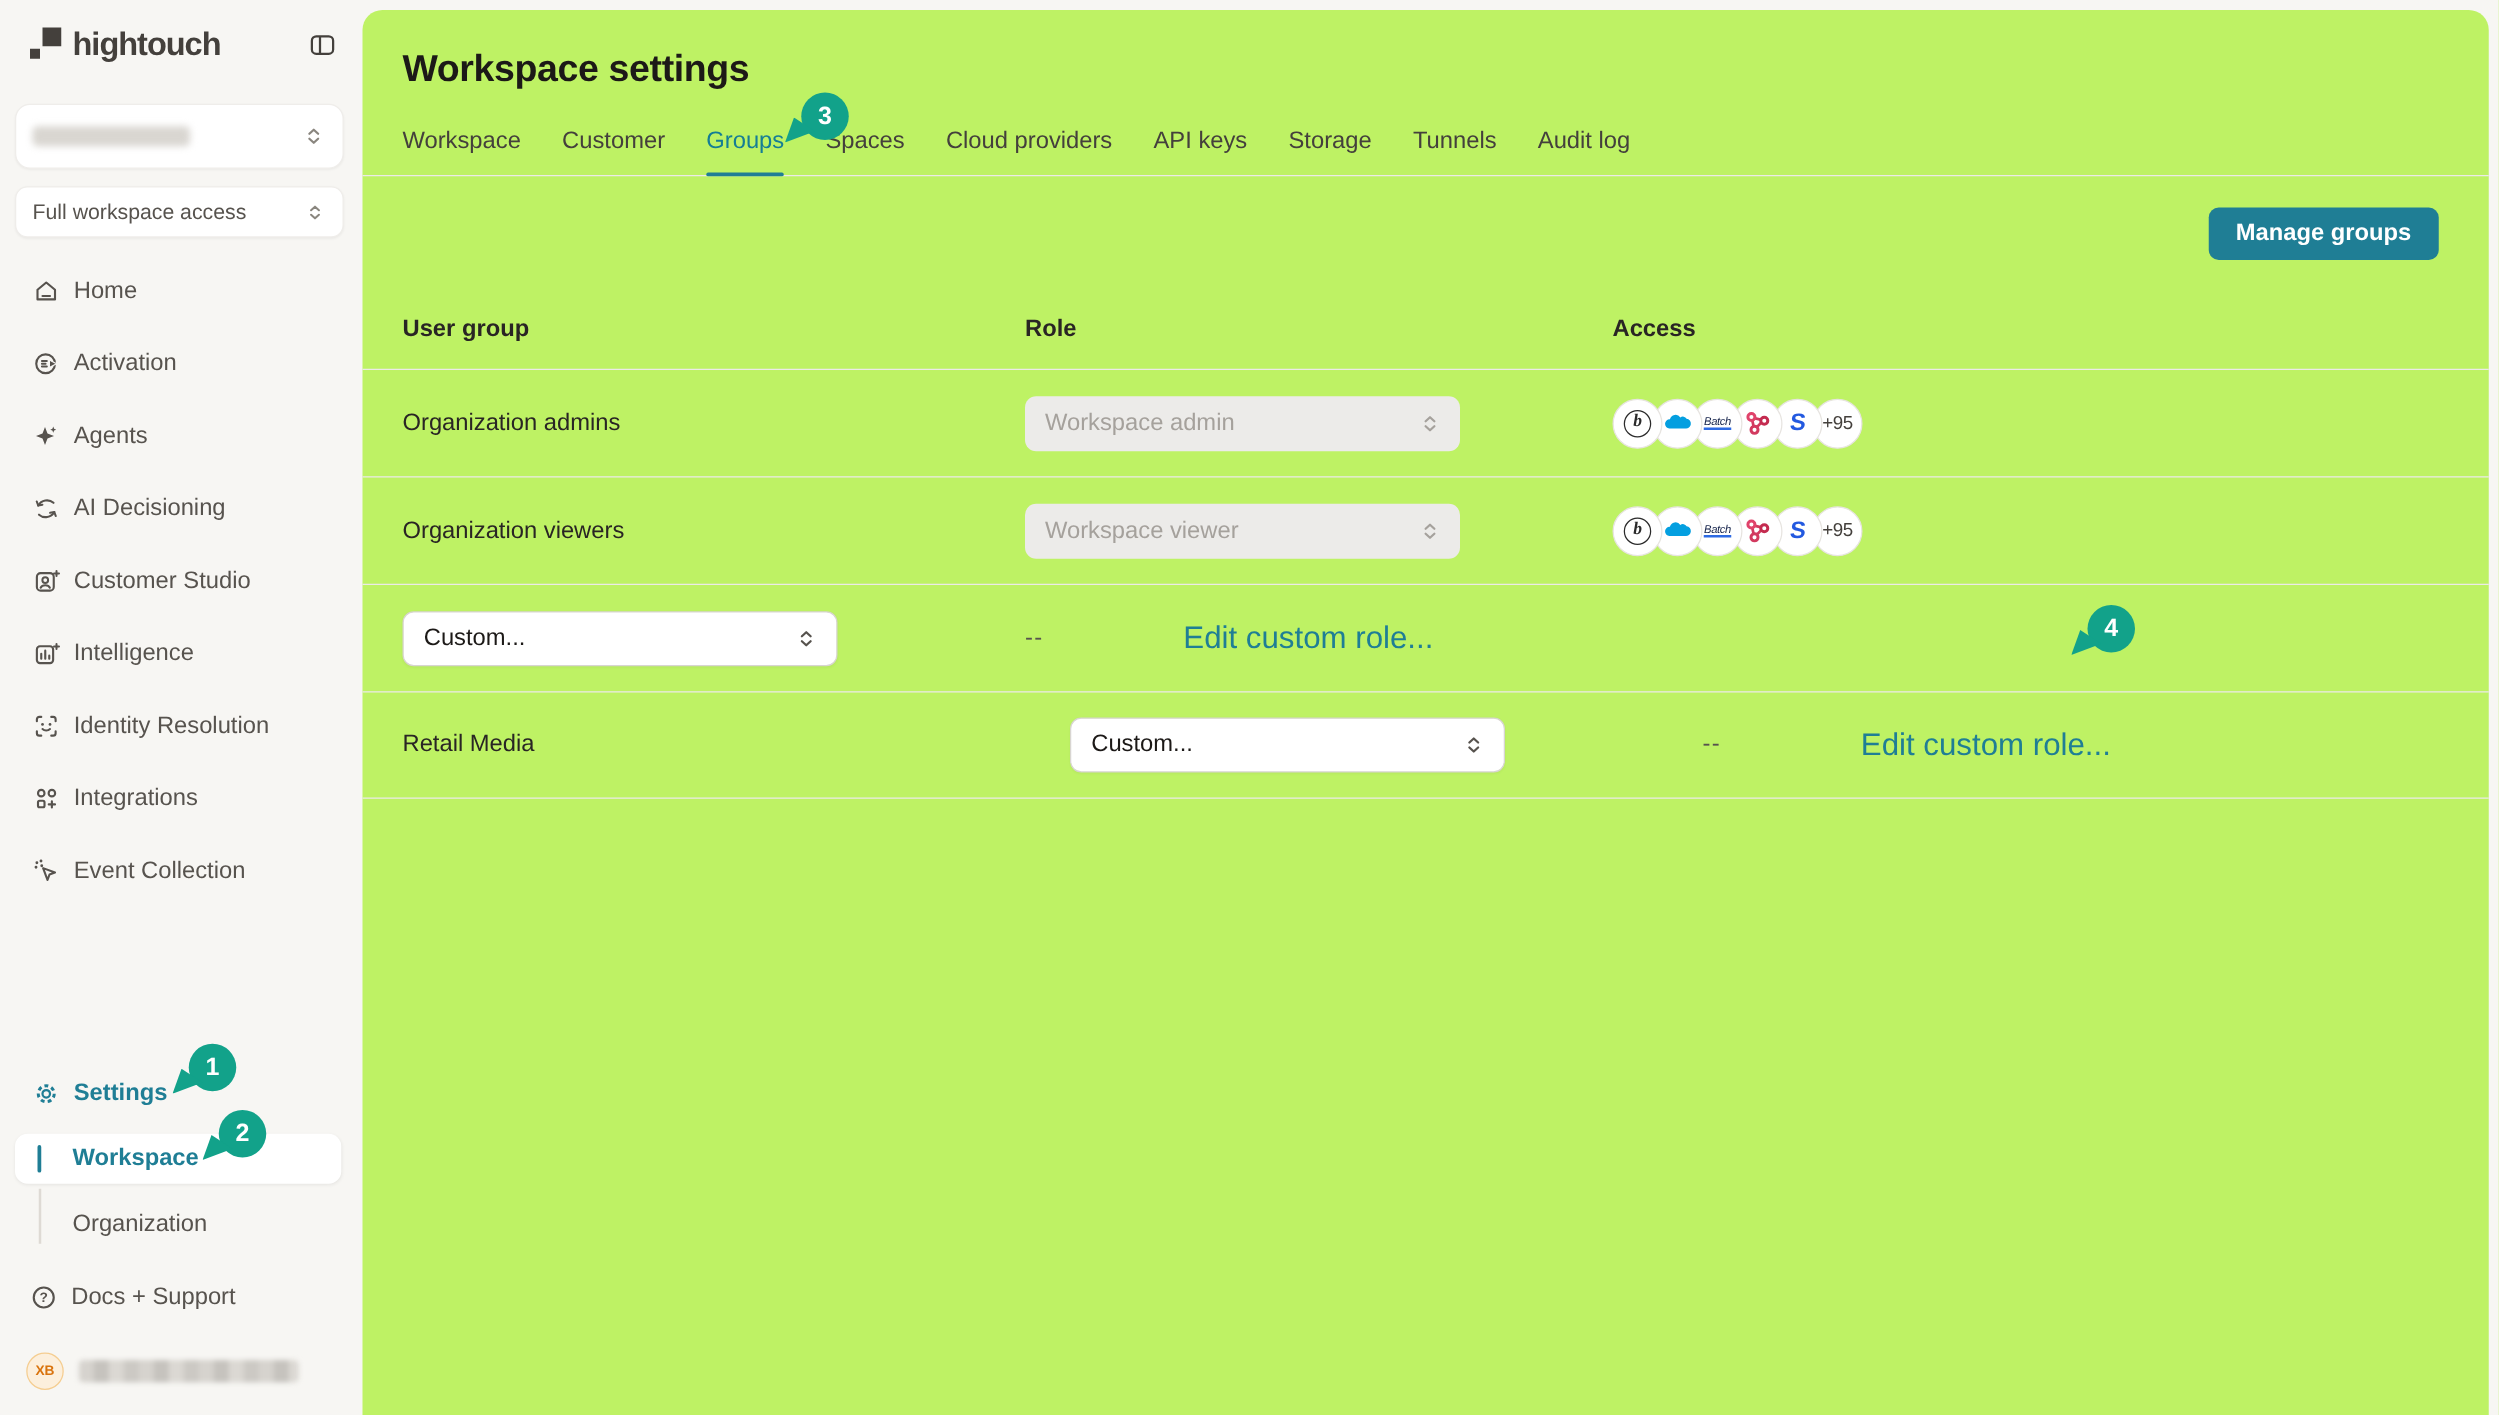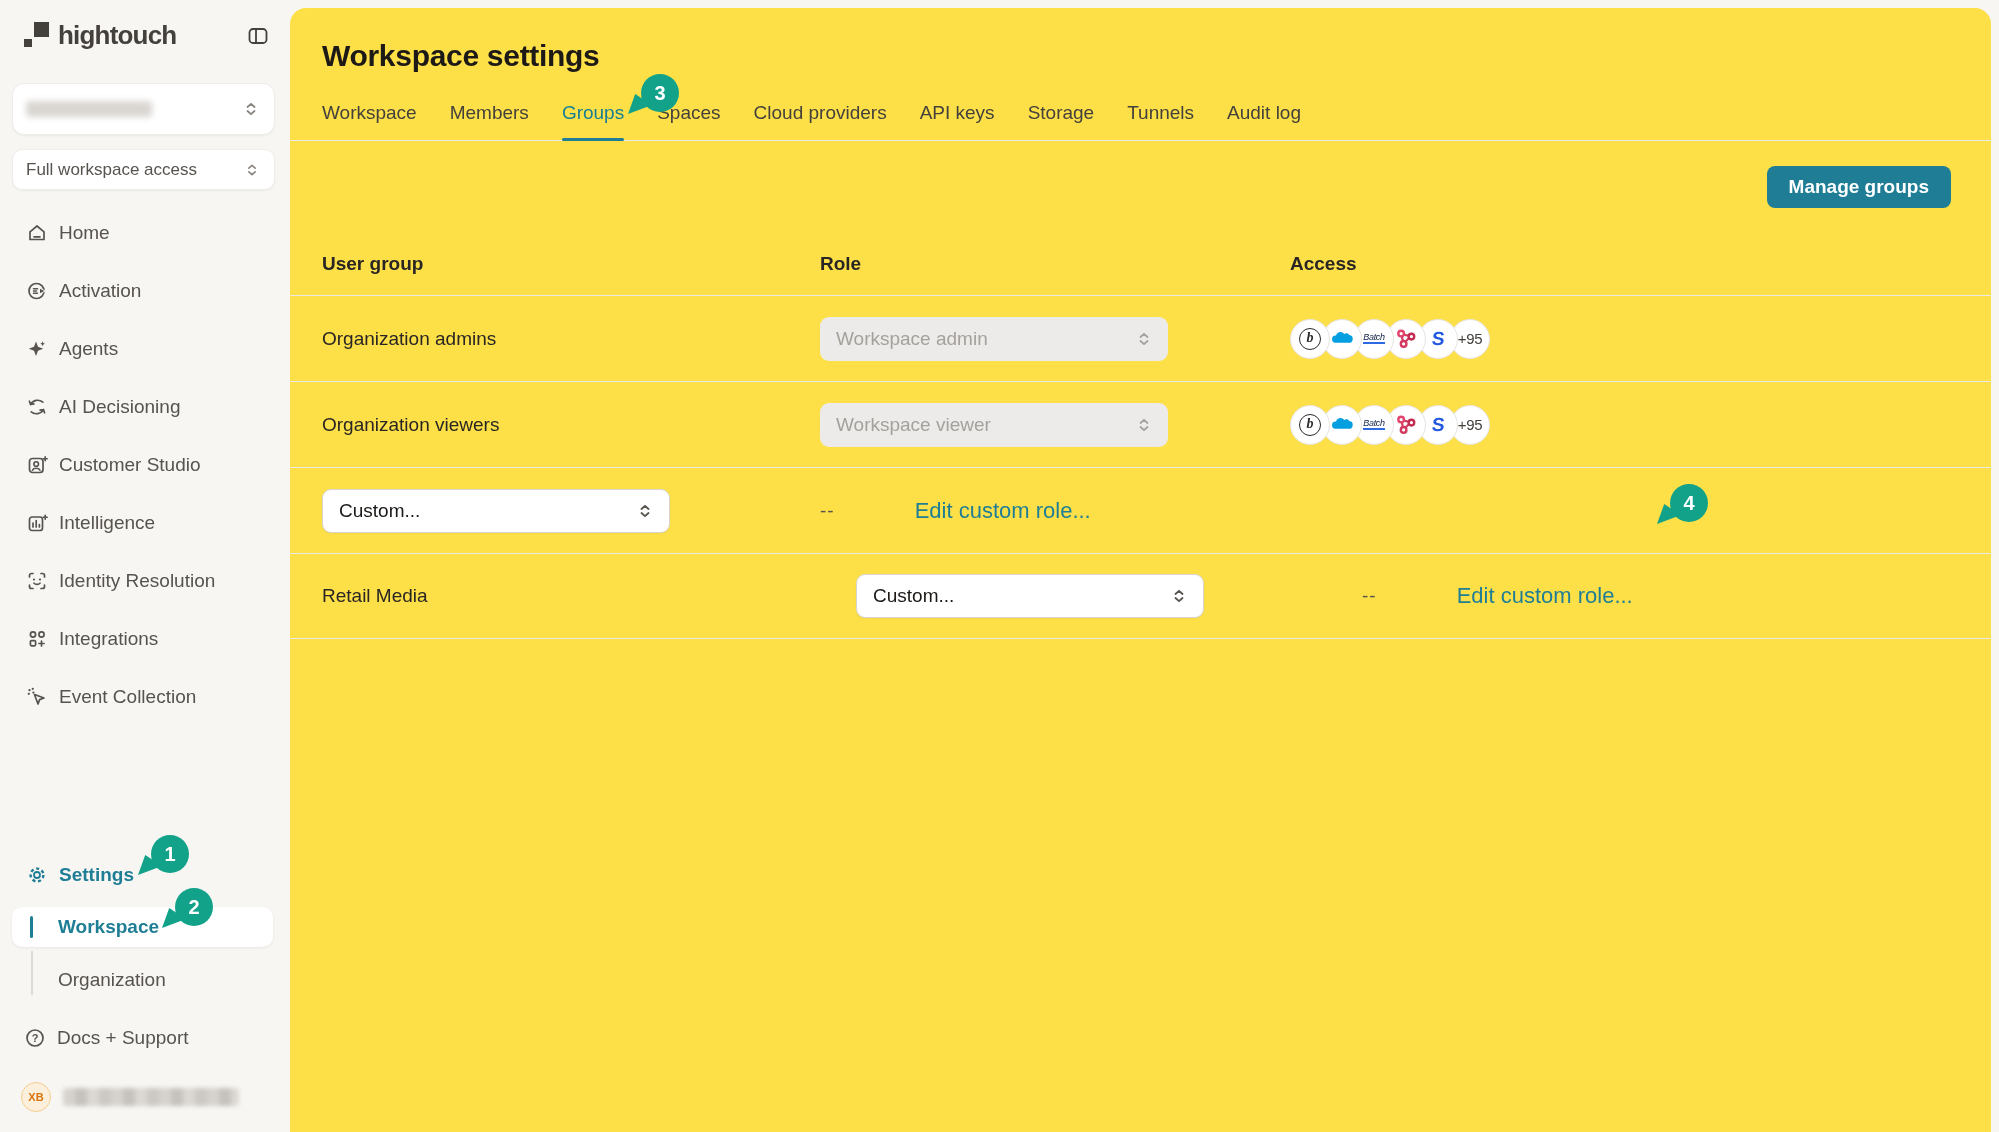--- a/index.html
+++ b/index.html
@@ -51,21 +51,21 @@
   .docs-row .lbl { margin-left:11px; font-size:19px; font-weight:500; color:#57534E; }
   .user-row { position:absolute; left:0; right:0; top:1076px; height:42px; display:flex; align-items:center; padding-left:21px; cursor:pointer; }
   .avatar-xb { width:30px; height:30px; border-radius:50%; background:#FCEFDC; border:1.5px solid #F5CD90;
     display:flex; align-items:center; justify-content:center; font-size:11px; font-weight:700; color:#D9730D; }
   .redact.user-name { width:176px; height:18px; margin-left:12px; background:#CFCCC7;
     background-image:linear-gradient(90deg, #D6D3CE 0 25%, #C6C3BE 25% 50%, #DBD8D3 50% 75%, #CCC9C4 75% 100%);
     background-size:48px 18px; filter:blur(2px); }
 
   
   .panel { position:absolute; left:290px; top:8px; right:8px; bottom:0;
-    background:#fde047; border-radius:16px 16px 0 0; }
+    background:#bef264; border-radius:16px 16px 0 0; }
   .panel-head { padding:28px 32px 0; }
   .page-title { margin:0; font-size:30px; line-height:40px; font-weight:700; color:#1C1917; letter-spacing:-0.3px; }
   .tabs-row { margin:16px 0 0; padding:0 32px; border-bottom:1px solid #ECEAE7; display:flex; gap:33px; }
   .tab { font-size:19px; font-weight:500; color:#44403C; padding:10px 0 16px; cursor:pointer; position:relative; white-space:nowrap; }
   .tab.active { color:#157E95; }
   .tab.active::after { content:""; position:absolute; left:0; right:0; bottom:-1px; height:3px; background:#1F7E95; border-radius:2px; }
 
   .toolbar { height:92px; display:flex; align-items:center; justify-content:flex-end; padding-right:40px; }
   .btn-primary { height:42px; padding:0 22px; background:#1F7E95; color:#fff; font-size:19px; font-weight:600;
     border:none; border-radius:8px; cursor:pointer; font-family:"Liberation Sans", sans-serif; }
@@ -92,21 +92,21 @@
   .logo-stack .avatar:nth-child(3){z-index:4} .logo-stack .avatar:nth-child(4){z-index:3}
   .logo-stack .avatar:nth-child(5){z-index:2} .logo-stack .avatar:nth-child(6){z-index:1}
   .braze-ring { width:22px; height:22px; border-radius:50%; border:1.7px solid #2B2B2B;
     display:flex; align-items:center; justify-content:center;
     font-family:"Liberation Serif", serif; font-style:italic; font-weight:700; font-size:14px; color:#2B2B2B; padding-bottom:2px; }
   .batch-mark { font-size:9px; font-style:italic; font-weight:400; color:#14224A; letter-spacing:-0.3px;
     border-bottom:2px solid #2D6AE3; line-height:1.1; }
   .s-mark { font-size:19px; font-weight:800; color:#2359E0; transform:skewX(-6deg); }
   .overflow-mark { font-size:15px; color:#44403C; letter-spacing:-0.3px; }
   .dash { font-size:19px; color:#57534E; letter-spacing:1px; }
-  .edit-link { margin-left:80px; font-size:22px; font-weight:500; color:#1F7E95; cursor:pointer; white-space:nowrap; }
+  .edit-link { margin-left:112px; font-size:25px; font-weight:500; color:#1F7E95; cursor:pointer; white-space:nowrap; }
 
   
   .callout { position:absolute; z-index:50; width:38px; height:38px; border-radius:50%; background:#12A28A;
     color:#fff; font-size:20px; font-weight:600; display:flex; align-items:center; justify-content:center; }
   .callout::before { content:""; position:absolute; left:-13px; bottom:-2px; width:24px; height:20px;
     background:#12A28A; clip-path:polygon(0 100%, 30% 0, 100% 55%); }
   .callout span { position:relative; z-index:2; }
   .co-1 { left:151px; top:835px; }
   .co-2 { left:175px; top:888px; }
   .co-3 { left:641px; top:74px; }
@@ -277,21 +277,21 @@
       </div>
     </div>
   </aside>
 
   <main class="panel">
     <div class="panel-head">
       <h1 class="page-title">Workspace settings</h1>
     </div>
     <div class="tabs-row">
       <span class="tab">Workspace</span>
-      <span class="tab">Members</span>
+      <span class="tab">Customer</span>
       <span class="tab active">Groups</span>
       <span class="tab">Spaces</span>
       <span class="tab">Cloud providers</span>
       <span class="tab">API keys</span>
       <span class="tab">Storage</span>
       <span class="tab">Tunnels</span>
       <span class="tab">Audit log</span>
     </div>
 
     <div class="toolbar">

